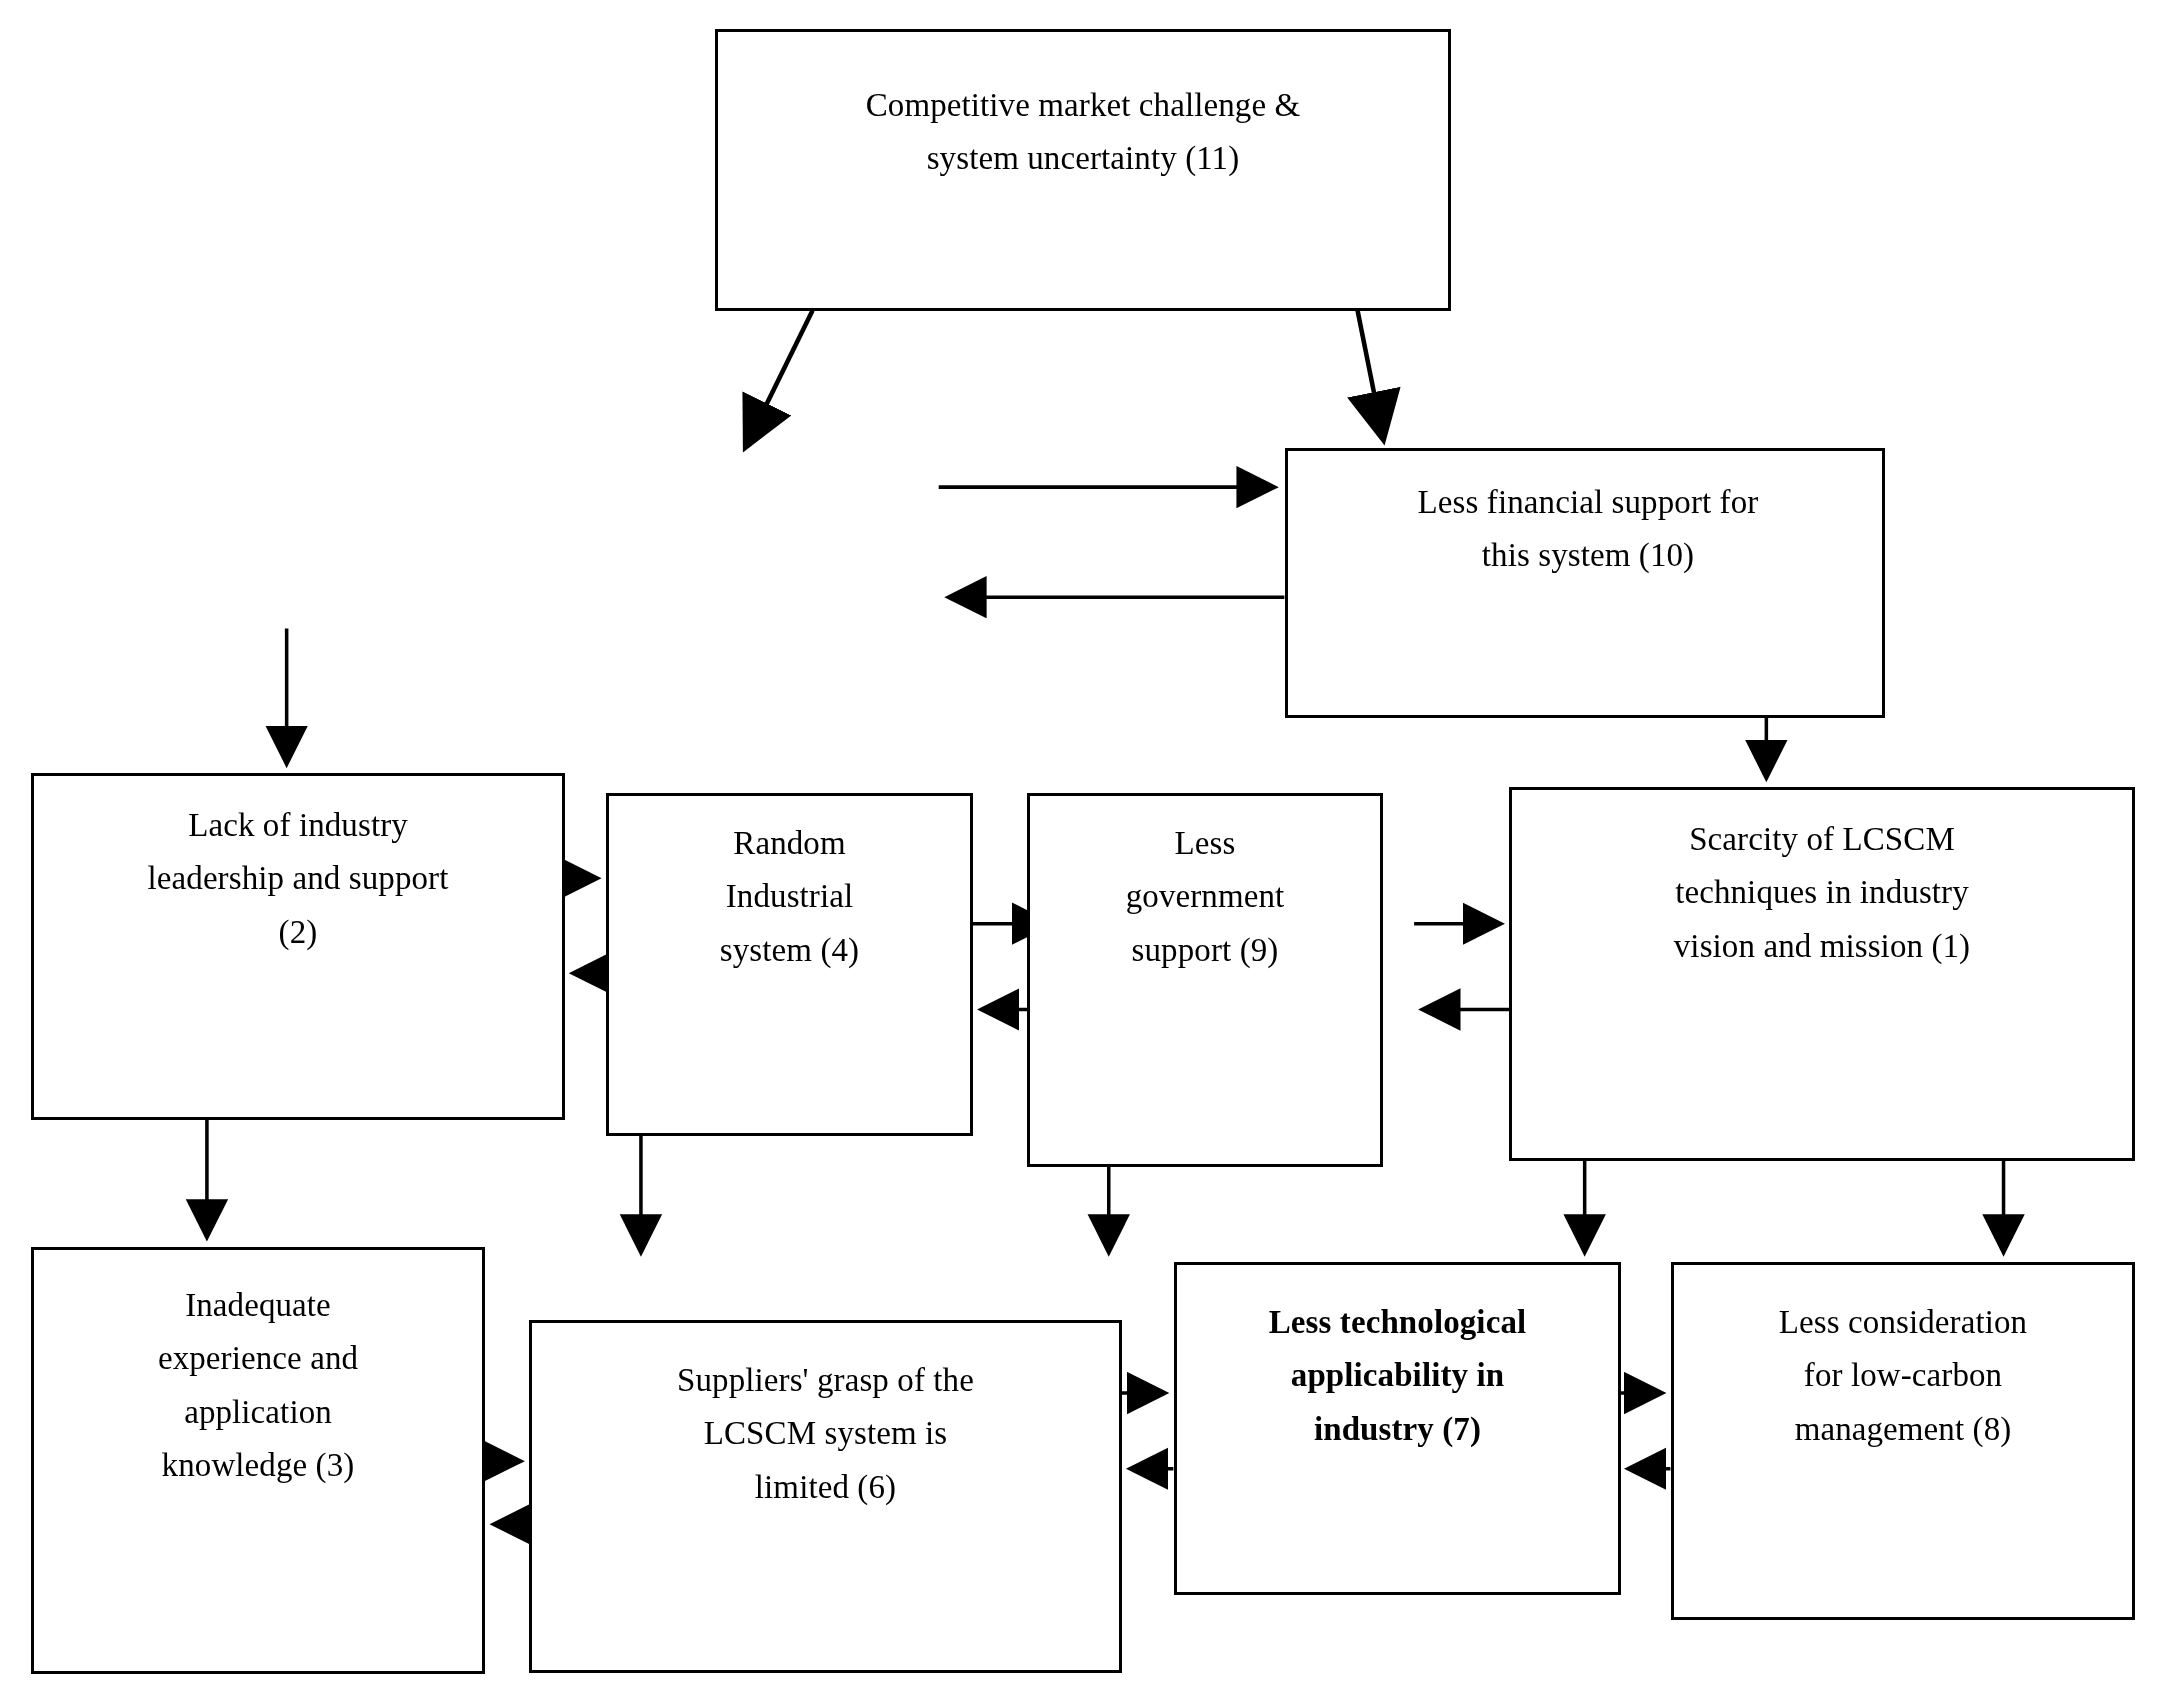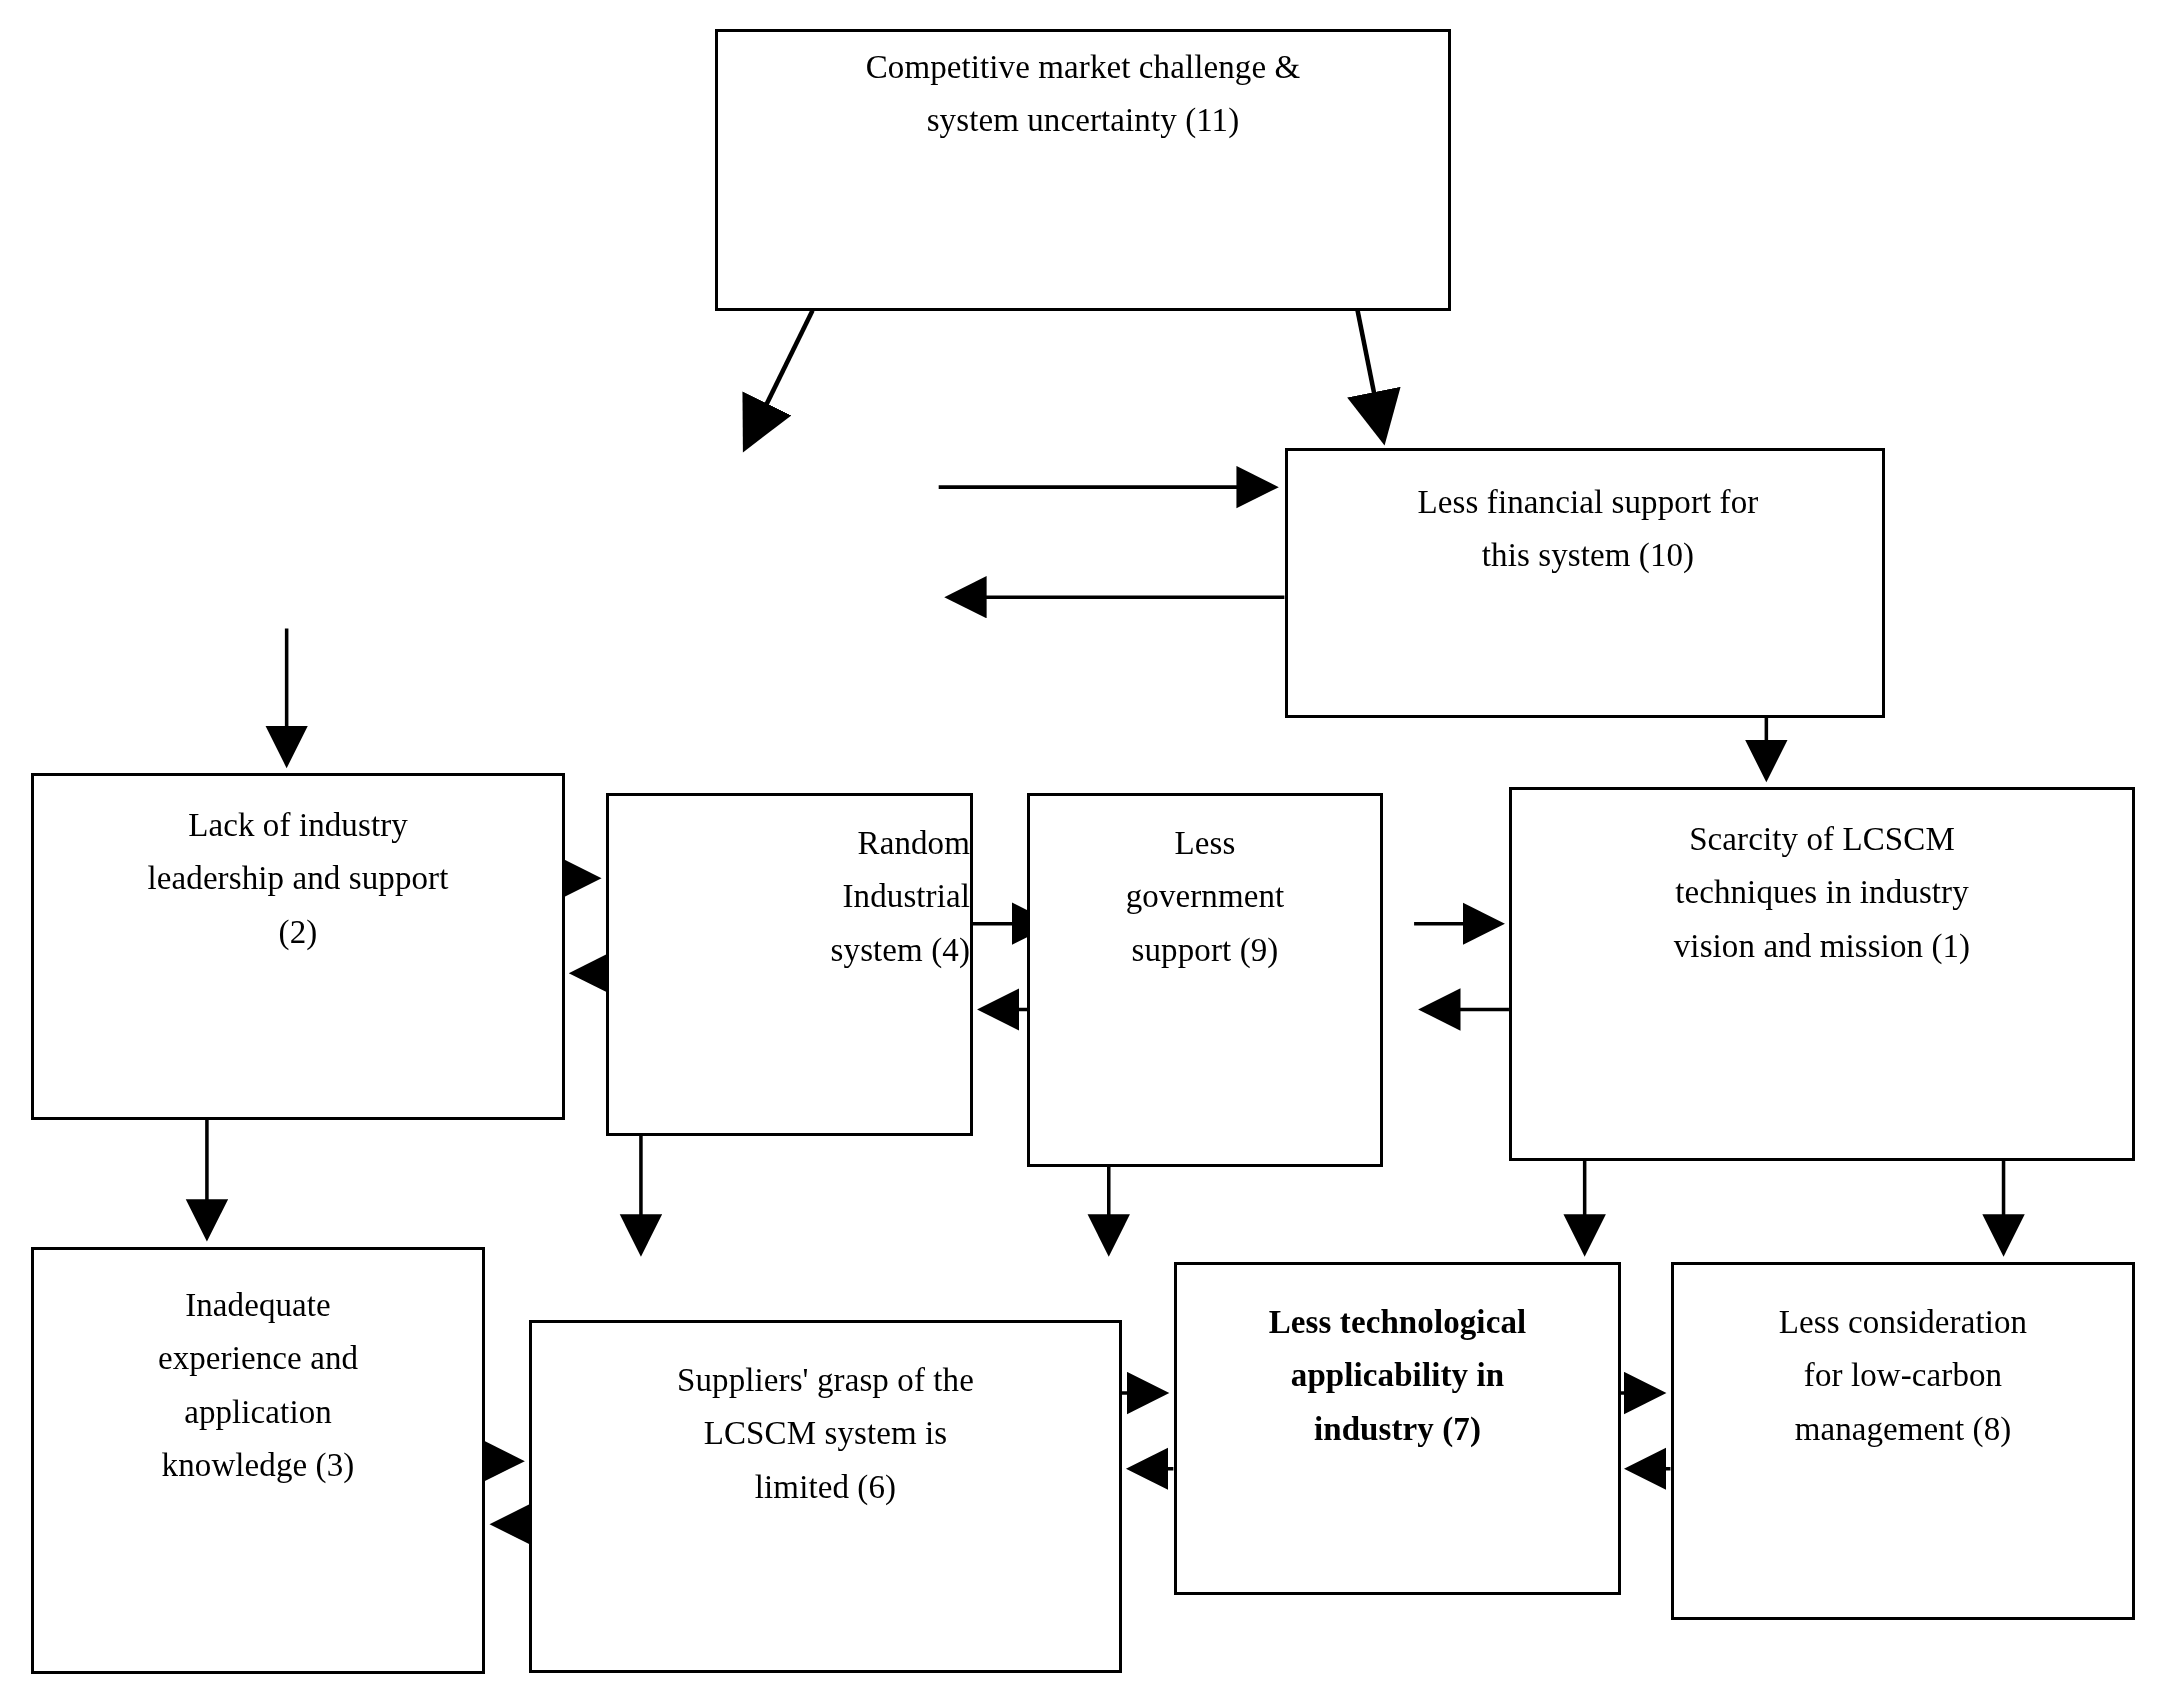--- a/index.html
+++ b/index.html
@@ -38,33 +38,33 @@
   .node .label {
     display: block;
     width: 100%;
     font-size: 33px;
     line-height: 1.62;
     letter-spacing: 0.1px;
     white-space: pre-line;
   }
   
   #n11 { left: 715px; top: 29px;   width: 736px; height: 282px;  }
-  #n11 .label { padding-top: 9px; }
+  #n11 .label { padding-top: 16px; margin-top: 31px; }
 
   #n5  { left: 182px;  top: 455px;  width: 757px; height: 173px;  }
   #n5 .label  { padding-top: 24px; }
 
   #n10 { left: 1285px; top: 448px;  width: 600px; height: 270px;  }
   #n10 .label { padding-top: 25px; margin-left: 6px; }
 
   #n2  { left: 31px;   top: 773px; width: 534px; height: 347px;  }
   #n2 .label  { padding-top: 23px; }
 
   #n4  { left: 606px; top: 793px; width: 367px;  height: 343px;  }
-  #n4 .label  { padding-top: 21px; text-align: right; }
+  #n4 .label  { padding-top: 21px; }
 
   #n9  { left: 1027px; top: 793px; width: 356px;  height: 374px;  }
   #n9 .label  { padding-top: 21px; }
 
   #n1  { left: 1509px; top: 787px; width: 626px; height: 374px;  }
   #n1 .label  { padding-top: 23px; }
 
   #n3  { left: 31px;   top: 1247px; width: 454px;  height: 427px;  }
   #n3 .label  { padding-top: 18px; margin-top: 11px; }
 

